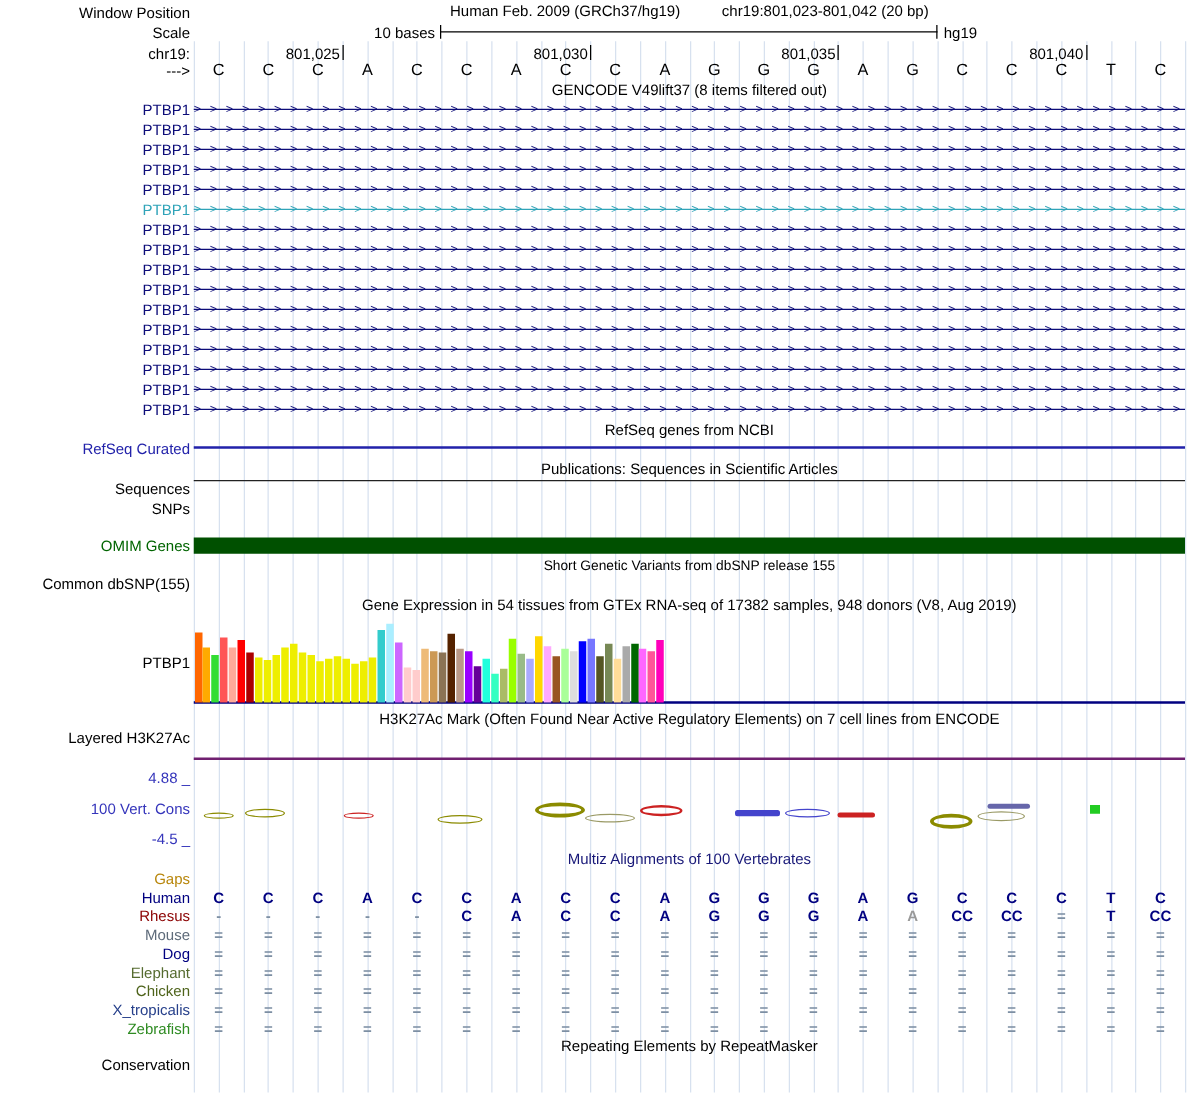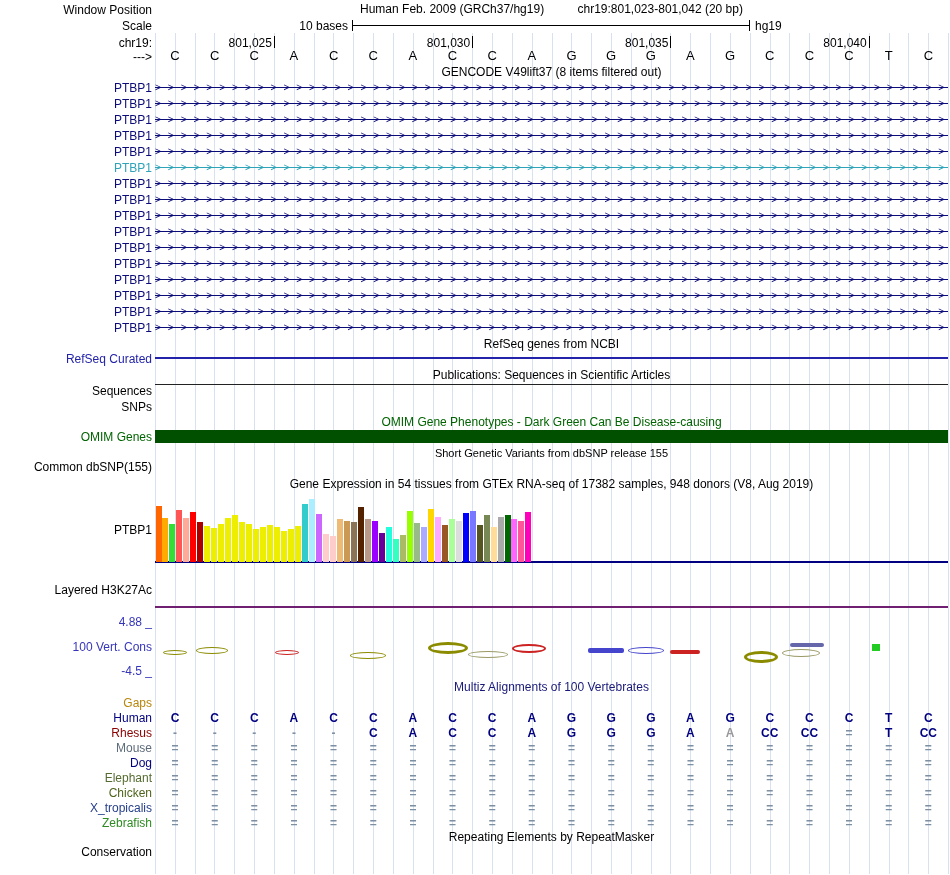--- a/index.html
+++ b/index.html
@@ -83,31 +83,31 @@
 
   <div class="center-header" id="refseq-header">RefSeq genes from NCBI</div>
   <div class="left-label" id="lbl-refseq">RefSeq Curated</div>
   <div class="trackline" id="refseq-line"></div>
 
   <div class="center-header" id="pub-header">Publications: Sequences in Scientific Articles</div>
   <div class="trackline" id="seq-line"></div>
   <div class="left-label" id="lbl-seq">Sequences</div>
   <div class="left-label" id="lbl-snps">SNPs</div>
 
-  <div class="center-header" id="omim-header">OMIM Gene Phenotypes - Dark Green Can Be Disease-causing</div>
   <div class="trackline" id="omim-bar"></div>
   <div class="left-label" id="lbl-omim">OMIM Genes</div>
 
   <div class="center-header" id="dbsnp-header">Short Genetic Variants from dbSNP release 155</div>
   <div class="left-label" id="lbl-dbsnp">Common dbSNP(155)</div>
 
   <div class="center-header" id="gtex-header">Gene Expression in 54 tissues from GTEx RNA-seq of 17382 samples, 948 donors (V8, Aug 2019)</div>
   <div class="left-label" id="lbl-gtex">PTBP1</div>
   <div class="trackline" id="gtex-line"></div>
 
+  <div class="center-header" id="h3k-header">H3K27Ac Mark (Often Found Near Active Regulatory Elements) on 7 cell lines from ENCODE</div>
   <div class="left-label" id="lbl-h3k">Layered H3K27Ac</div>
   <div class="trackline" id="h3k-line"></div>
 
   <div class="left-label" id="phy-max">4.88 _</div>
   <div class="left-label" id="lbl-phy">100 Vert. Cons</div>
   <div class="left-label" id="phy-min">-4.5 _</div>
 
   <div class="center-header" id="multiz-header">Multiz Alignments of 100 Vertebrates</div>
 
   <div class="center-header" id="rm-header">Repeating Elements by RepeatMasker</div>

